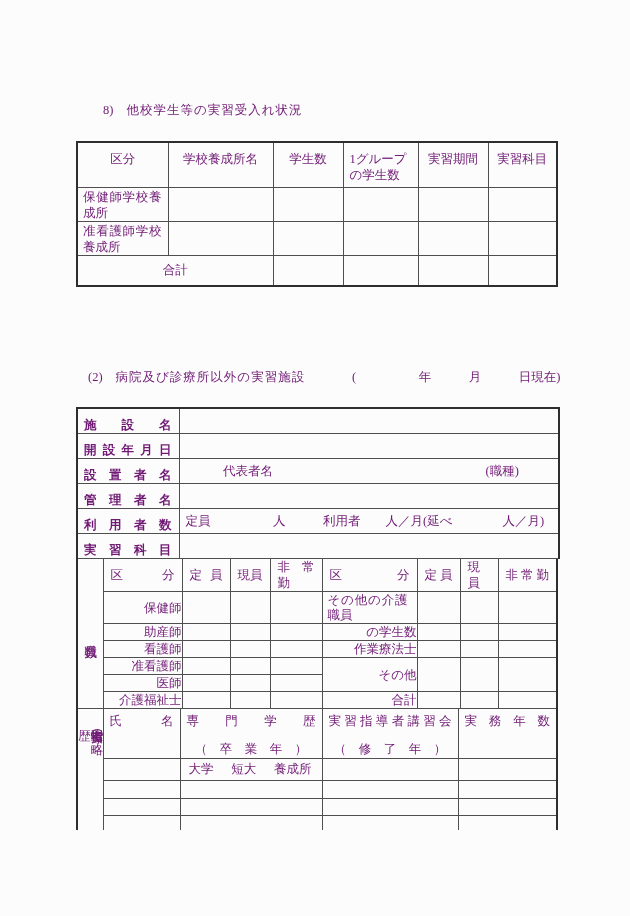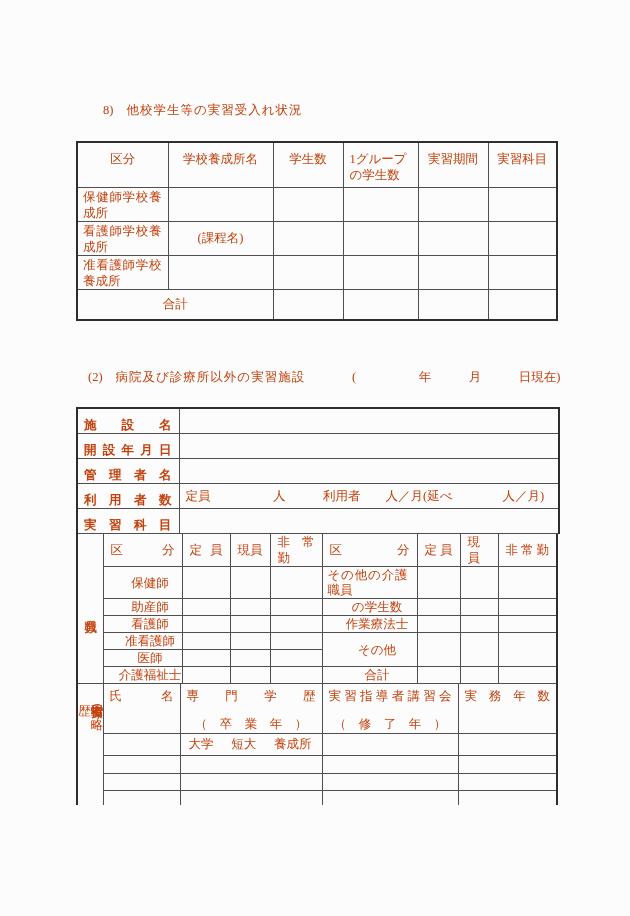--- a/index.html
+++ b/index.html
@@ -1,19 +1,19 @@
 <!DOCTYPE html>
 <html><head>
 <meta charset="utf-8">
 <style>
   html,body{margin:0;padding:0;background:#e8e8e8;}
   .page{
     position:relative;width:630px;height:916px;background:#fcfcfc;
     font-family:"Liberation Serif","DejaVu Serif",serif;
-    color:#c2410c;font-size:12.5px;line-height:16px;overflow:hidden;
+    color:#701a75;font-size:12.5px;line-height:16px;overflow:hidden;
     margin:0 auto;
   }
   
   .hrow{position:absolute;white-space:nowrap;}
   .hrow .pfx{display:inline-block;}
   .hrow .ttl{display:inline-block;margin-left:13px;letter-spacing:1px;}
   .hrow .dateph{position:absolute;left:264px;top:0;letter-spacing:0;}
   
   table{border-collapse:collapse;table-layout:fixed;}
   td{border:1px solid #4f4f4f;padding:0;font-size:12.5px;line-height:16px;overflow:hidden;}
@@ -34,21 +34,21 @@
   .tC tr:last-child td{border-bottom:none;}
   .flab{text-align:justify;text-align-last:justify;text-justify:inter-character;
         padding:8px 7px 0 6px;vertical-align:middle;font-weight:bold;}
   .flabtall{text-align:justify;text-justify:inter-character;vertical-align:top;
         padding:2px 5px 0 6px;line-height:15px;text-align-last:auto;}
   .val{padding-left:6px;text-align:left;}
   .valc{text-align:center;}
   
   .sh{text-align:justify;text-align-last:justify;text-justify:inter-character;
       padding:0 7px;vertical-align:middle;}
-  .sl{padding-left:15px;vertical-align:middle;text-align:center;}
+  .sl{padding-left:15px;vertical-align:middle;text-align:right;}
   .slwrap{text-align:justify;text-justify:inter-character;vertical-align:top;
       padding:1px 9px 0 5px;line-height:15px;}
   .vcell{vertical-align:middle;text-align:center;border-bottom:none;}
   .vcellb{vertical-align:middle;text-align:center;}
   .vtxt{writing-mode:vertical-rl;text-orientation:upright;display:inline-block;
       letter-spacing:1px;line-height:13px;}
   .vtxt2{writing-mode:vertical-rl;text-orientation:upright;display:inline-block;
       line-height:12.5px;letter-spacing:0;white-space:pre-line;text-align:left;}
   
   .ih{vertical-align:top;padding:4px 0 0 0;}
@@ -86,28 +86,20 @@
     </tr>
     <tr style="height:31px">
       <td class="lab">保健師学校養成所</td>
       <td></td>
       <td></td>
       <td></td>
       <td></td>
       <td></td>
     </tr>
     <tr style="height:32px">
-      <td class="lab">看護師学校養成所</td>
-      <td class="note">(課程名)</td>
-      <td></td>
-      <td></td>
-      <td></td>
-      <td></td>
-    </tr>
-    <tr style="height:32px">
       <td class="lab">准看護師学校養成所</td>
       <td></td>
       <td></td>
       <td></td>
       <td></td>
       <td></td>
     </tr>
     <tr style="height:31px">
       <td class="tot" colspan="2">合計</td>
       <td></td>
@@ -131,20 +123,24 @@
           <col style="width:380px">
         </colgroup>
       <tbody>
           <tr style="height:17px">
         <td class="flab">施設名</td>
         <td></td>
       </tr>
       <tr style="height:16px">
         <td class="flab">開設年月日</td>
         <td></td>
+      </tr>
+      <tr style="height:17px">
+        <td class="flab">設置者名</td>
+        <td class="val">　　　代表者名　　　　　　　　　　　　　　　　　(職種)</td>
       </tr>
       <tr style="height:17px">
         <td class="flab">管理者名</td>
         <td></td>
       </tr>
       <tr style="height:16px">
         <td class="flab">利用者数</td>
         <td class="val">定員　　　　　人　　　利用者　　人／月(延べ　　　　人／月)</td>
       </tr>
       <tr style="height:17px">

